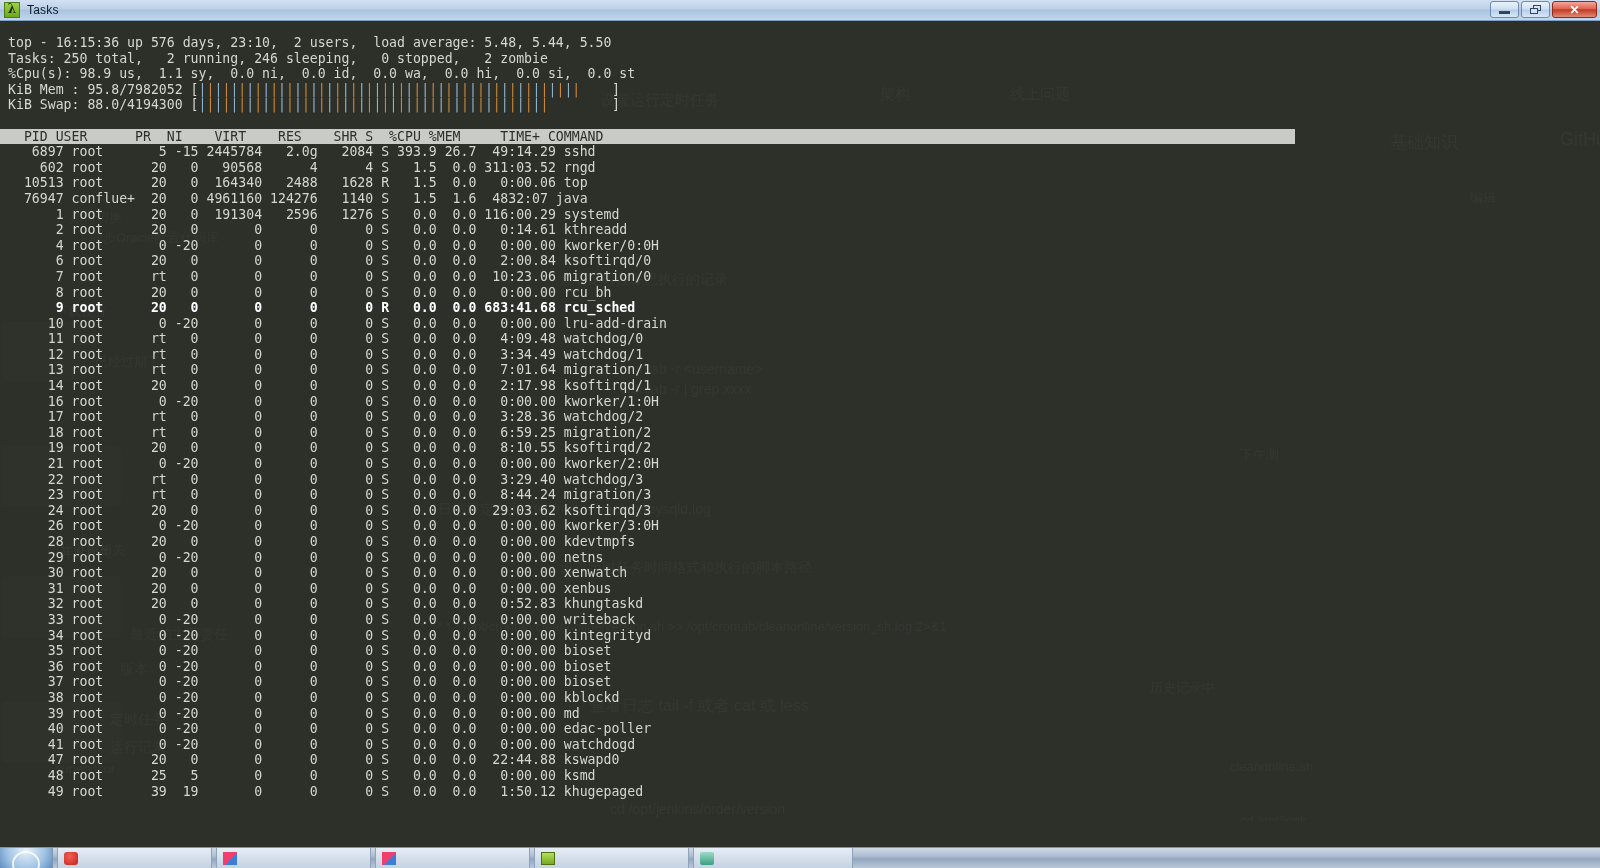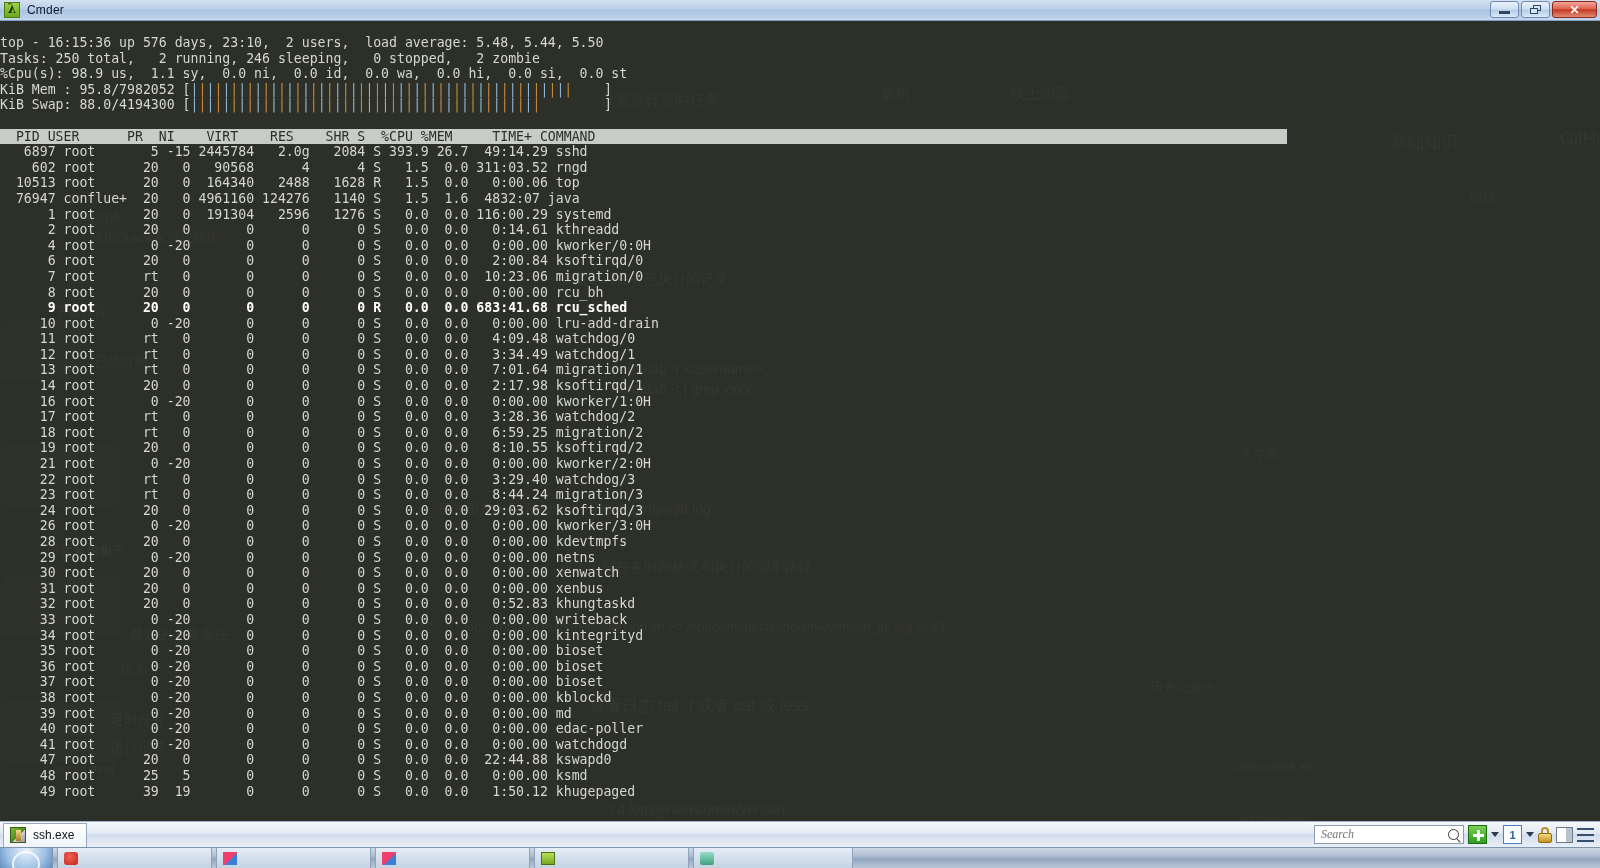--- a/index.html
+++ b/index.html
@@ -101,21 +101,21 @@
     white-space: nowrap;
   }
   .ghost-box {
     position: absolute;
     background: rgba(255,255,255,0.012);
     border-radius: 6px;
   }
 
   .term-inner {
     position: relative;
-    padding: 14px 0 0 0;
+    padding: 14px 0 0 8px;
     font-family: "DejaVu Sans Mono", monospace;
     font-size: 13.2px;
     line-height: 15.6px;
     color: #d5d8cf;
     white-space: pre;
   }
   .sumline { color: #d5d8cf; }
   .bar-open, .bar-close { color: #d5d8cf; }
   .tick-a { color: #8fb3cc; }
   .tick-b { color: #c8873a; }
@@ -285,21 +285,21 @@
   .tbic.green{background:linear-gradient(to bottom,#b6e05c,#77a81f);border:1px solid #4d7010;box-sizing:border-box;}
   .tbic.teal{background:linear-gradient(to bottom,#9adbc7,#3c9f7f);border-radius:2px;}
 </style>
 </head>
 <body>
 
 <div id="app">
 
   <div class="titlebar">
     <div class="tb-icon">λ</div>
-    <div class="tb-title">Cmder</div>
+    <div class="tb-title">Tasks</div>
     <div class="tb-buttons">
       <div class="winbtn">
           <div class="glyph-min"></div>
         </div>
       <div class="winbtn">
           <div class="glyph-res"></div>
         </div>
       <div class="winbtn close">✕</div>
     </div>
   </div>
@@ -336,43 +336,20 @@
         <div class="ghost" style="left: 47px; top: 488px; font-size: 13px; margin-top: 32px;">防止监控相关</div>
         <div class="ghost" style="left: 1470px; top: 168px; font-size: 13px;">编辑</div>
         <div class="ghost" style="left: 70px; top: 188px; font-size: 13px;">如何切换</div>
         <div class="ghost" style="left: 90px; top: 208px; font-size: 13px;">同步Oracle配置代码库</div>
         <div class="ghost" style="left: 55px; top: 282px; font-size: 13px;">下载设置</div>
         <div class="ghost" style="left: 95px; top: 332px; font-size: 13px;">已经过期了</div>
       </div>
     <div class="term-inner" id="term-inner"><div class="sumline">top - 16:15:36 up 576 days, 23:10,  2 users,  load average: 5.48, 5.44, 5.50</div><div class="sumline">Tasks: 250 total,   2 running, 246 sleeping,   0 stopped,   2 zombie</div><div class="sumline">%Cpu(s): 98.9 us,  1.1 sy,  0.0 ni,  0.0 id,  0.0 wa,  0.0 hi,  0.0 si,  0.0 st</div><div class="sumline"><span class="bar-open">KiB Mem : 95.8/7982052 [</span><span class="tick-a">|</span><span class="tick-b">|</span><span class="tick-a">|</span><span class="tick-b">|</span><span class="tick-a">|</span><span class="tick-b">|</span><span class="tick-a">|</span><span class="tick-b">|</span><span class="tick-a">|</span><span class="tick-b">|</span><span class="tick-a">|</span><span class="tick-b">|</span><span class="tick-a">|</span><span class="tick-b">|</span><span class="tick-a">|</span><span class="tick-b">|</span><span class="tick-a">|</span><span class="tick-b">|</span><span class="tick-a">|</span><span class="tick-b">|</span><span class="tick-a">|</span><span class="tick-b">|</span><span class="tick-a">|</span><span class="tick-b">|</span><span class="tick-a">|</span><span class="tick-b">|</span><span class="tick-a">|</span><span class="tick-b">|</span><span class="tick-a">|</span><span class="tick-b">|</span><span class="tick-a">|</span><span class="tick-b">|</span><span class="tick-a">|</span><span class="tick-b">|</span><span class="tick-a">|</span><span class="tick-b">|</span><span class="tick-a">|</span><span class="tick-b">|</span><span class="tick-a">|</span><span class="tick-b">|</span><span class="tick-a">|</span><span class="tick-b">|</span><span class="tick-a">|</span><span class="tick-b">|</span><span class="tick-a">|</span><span class="tick-b">|</span><span class="tick-a">|</span><span class="tick-b">|</span><span class="bar-close">    ]</span></div><div class="sumline"><span class="bar-open">KiB Swap: 88.0/4194300 [</span><span class="tick-a">|</span><span class="tick-b">|</span><span class="tick-a">|</span><span class="tick-b">|</span><span class="tick-a">|</span><span class="tick-b">|</span><span class="tick-a">|</span><span class="tick-b">|</span><span class="tick-a">|</span><span class="tick-b">|</span><span class="tick-a">|</span><span class="tick-b">|</span><span class="tick-a">|</span><span class="tick-b">|</span><span class="tick-a">|</span><span class="tick-b">|</span><span class="tick-a">|</span><span class="tick-b">|</span><span class="tick-a">|</span><span class="tick-b">|</span><span class="tick-a">|</span><span class="tick-b">|</span><span class="tick-a">|</span><span class="tick-b">|</span><span class="tick-a">|</span><span class="tick-b">|</span><span class="tick-a">|</span><span class="tick-b">|</span><span class="tick-a">|</span><span class="tick-b">|</span><span class="tick-a">|</span><span class="tick-b">|</span><span class="tick-a">|</span><span class="tick-b">|</span><span class="tick-a">|</span><span class="tick-b">|</span><span class="tick-a">|</span><span class="tick-b">|</span><span class="tick-a">|</span><span class="tick-b">|</span><span class="tick-a">|</span><span class="tick-b">|</span><span class="tick-a">|</span><span class="tick-b">|</span><span class="bar-close">        ]</span></div><div>&nbsp;</div><div class="hdrrow">  PID USER      PR  NI    VIRT    RES    SHR S  %CPU %MEM     TIME+ COMMAND</div><div class="prow">   6897 root       5 -15 2445784   2.0g   2084 S 393.9 26.7  49:14.29 sshd</div><div class="prow">    602 root      20   0   90568      4      4 S   1.5  0.0 311:03.52 rngd</div><div class="prow">  10513 root      20   0  164340   2488   1628 R   1.5  0.0   0:00.06 top</div><div class="prow">  76947 conflue+  20   0 4961160 124276   1140 S   1.5  1.6  4832:07 java</div><div class="prow">      1 root      20   0  191304   2596   1276 S   0.0  0.0 116:00.29 systemd</div><div class="prow">      2 root      20   0       0      0      0 S   0.0  0.0   0:14.61 kthreadd</div><div class="prow">      4 root       0 -20       0      0      0 S   0.0  0.0   0:00.00 kworker/0:0H</div><div class="prow">      6 root      20   0       0      0      0 S   0.0  0.0   2:00.84 ksoftirqd/0</div><div class="prow">      7 root      rt   0       0      0      0 S   0.0  0.0  10:23.06 migration/0</div><div class="prow">      8 root      20   0       0      0      0 S   0.0  0.0   0:00.00 rcu_bh</div><div class="prow bold">      9 root      20   0       0      0      0 R   0.0  0.0 683:41.68 rcu_sched</div><div class="prow">     10 root       0 -20       0      0      0 S   0.0  0.0   0:00.00 lru-add-drain</div><div class="prow">     11 root      rt   0       0      0      0 S   0.0  0.0   4:09.48 watchdog/0</div><div class="prow">     12 root      rt   0       0      0      0 S   0.0  0.0   3:34.49 watchdog/1</div><div class="prow">     13 root      rt   0       0      0      0 S   0.0  0.0   7:01.64 migration/1</div><div class="prow">     14 root      20   0       0      0      0 S   0.0  0.0   2:17.98 ksoftirqd/1</div><div class="prow">     16 root       0 -20       0      0      0 S   0.0  0.0   0:00.00 kworker/1:0H</div><div class="prow">     17 root      rt   0       0      0      0 S   0.0  0.0   3:28.36 watchdog/2</div><div class="prow">     18 root      rt   0       0      0      0 S   0.0  0.0   6:59.25 migration/2</div><div class="prow">     19 root      20   0       0      0      0 S   0.0  0.0   8:10.55 ksoftirqd/2</div><div class="prow">     21 root       0 -20       0      0      0 S   0.0  0.0   0:00.00 kworker/2:0H</div><div class="prow">     22 root      rt   0       0      0      0 S   0.0  0.0   3:29.40 watchdog/3</div><div class="prow">     23 root      rt   0       0      0      0 S   0.0  0.0   8:44.24 migration/3</div><div class="prow">     24 root      20   0       0      0      0 S   0.0  0.0  29:03.62 ksoftirqd/3</div><div class="prow">     26 root       0 -20       0      0      0 S   0.0  0.0   0:00.00 kworker/3:0H</div><div class="prow">     28 root      20   0       0      0      0 S   0.0  0.0   0:00.00 kdevtmpfs</div><div class="prow">     29 root       0 -20       0      0      0 S   0.0  0.0   0:00.00 netns</div><div class="prow">     30 root      20   0       0      0      0 S   0.0  0.0   0:00.00 xenwatch</div><div class="prow">     31 root      20   0       0      0      0 S   0.0  0.0   0:00.00 xenbus</div><div class="prow">     32 root      20   0       0      0      0 S   0.0  0.0   0:52.83 khungtaskd</div><div class="prow">     33 root       0 -20       0      0      0 S   0.0  0.0   0:00.00 writeback</div><div class="prow">     34 root       0 -20       0      0      0 S   0.0  0.0   0:00.00 kintegrityd</div><div class="prow">     35 root       0 -20       0      0      0 S   0.0  0.0   0:00.00 bioset</div><div class="prow">     36 root       0 -20       0      0      0 S   0.0  0.0   0:00.00 bioset</div><div class="prow">     37 root       0 -20       0      0      0 S   0.0  0.0   0:00.00 bioset</div><div class="prow">     38 root       0 -20       0      0      0 S   0.0  0.0   0:00.00 kblockd</div><div class="prow">     39 root       0 -20       0      0      0 S   0.0  0.0   0:00.00 md</div><div class="prow">     40 root       0 -20       0      0      0 S   0.0  0.0   0:00.00 edac-poller</div><div class="prow">     41 root       0 -20       0      0      0 S   0.0  0.0   0:00.00 watchdogd</div><div class="prow">     47 root      20   0       0      0      0 S   0.0  0.0  22:44.88 kswapd0</div><div class="prow">     48 root      25   5       0      0      0 S   0.0  0.0   0:00.00 ksmd</div><div class="prow">     49 root      39  19       0      0      0 S   0.0  0.0   1:50.12 khugepaged</div></div>
   </div>
 
-  <div class="statusbar">
-    <div class="tab">
-      <div class="tab-ico"></div>
-      <div class="tab-label">ssh.exe</div>
-    </div>
-    <div class="sb-right">
-      <div class="searchbox">
-        <input type="text" placeholder="Search" style="">
-        <div class="mag"></div>
-      </div>
-      <div class="sbbtn plus-btn"></div>
-      <div class="caret"></div>
-      <div class="sbbtn num-btn">1</div>
-      <div class="caret"></div>
-      <div class="lock"></div>
-      <div class="winico"></div>
-      <div class="hamb">
-          <span></span>
-          <span></span>
-          <span></span>
-        </div>
-    </div>
-  </div>
 
   <div class="taskbar">
     <div class="start-orb"></div>
     <div class="tbitem" style="width:155px">
         <div class="tbic red"></div>
       </div>
     <div class="tbitem" style="width:155px">
         <div class="tbic pink"></div>
       </div>
     <div class="tbitem" style="width:155px">

